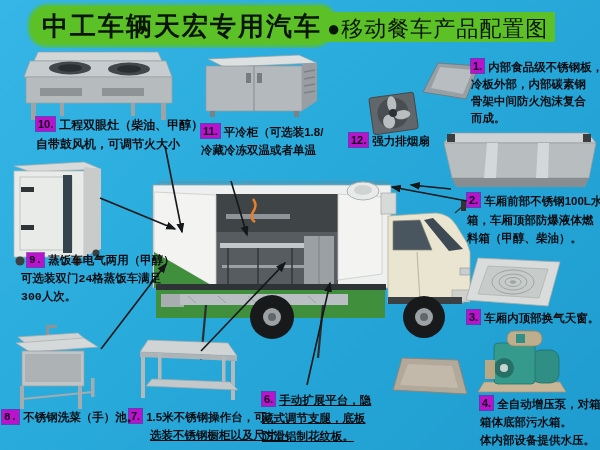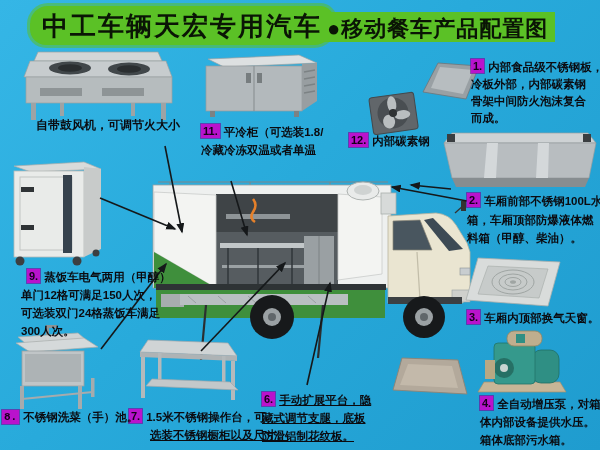--- a/index.html
+++ b/index.html
@@ -17,21 +17,21 @@
     position:absolute;left:30px;top:6px;height:32px;
     background:var(--green);border-radius:18px 14px 20px 16px;
     padding:3px 12px 4px 12px;
     font-size:26px;font-weight:700;color:#0a1505;letter-spacing:2px;
     box-shadow:0 0 0 3px rgba(91,193,38,.55);
     white-space:nowrap;
   }
   .title-right{
     position:absolute;left:322px;top:12px;height:26px;
     background:var(--green);padding:2px 7px 2px 5px;
-    font-size:22px;font-weight:700;color:#0a1505;letter-spacing:1px;
+    font-size:22px;font-weight:400;color:#0a1505;letter-spacing:1px;
     white-space:nowrap;
   }
   .ann{
     position:absolute;color:var(--ink);font-weight:700;font-size:11.5px;
     line-height:18px;white-space:nowrap;
   }
   .ann.lh17{line-height:17px;}
   .ann.lh19{line-height:19px;font-size:12px;}
   .badge{
     display:inline-block;background:var(--badge);color:#14001a;
@@ -261,53 +261,53 @@
     <div>箱，车厢顶部防爆液体燃</div>
     <div>料箱（甲醇、柴油）。</div>
   </div>
 
   <div class="ann" style="left:467px;top:309px;">
     <div><span class="badge">3.</span><span>车厢内顶部换气天窗。</span></div>
   </div>
 
   <div class="ann" style="left:480px;top:395px;">
     <div><span class="badge">4.</span><span>全自动增压泵，对箱</span></div>
+    <div>箱体底部污水箱。</div>
     <div>体内部设备提供水压。</div>
-    <div>箱体底部污水箱。</div>
   </div>
 
 
   <div class="ann" style="left:262px;top:391px;text-decoration:underline;">
     <div><span class="badge">6.</span><span>手动扩展平台，隐</span></div>
     <div>藏式调节支腿，底板</div>
     <div>防滑铝制花纹板。</div>
   </div>
 
   <div class="ann" style="left:129px;top:408px;">
     <div><span class="badge">7.</span><span>1.5米不锈钢操作台，可</span></div>
     <div style="margin-left:21px;text-decoration:underline;">选装不锈钢橱柜以及尺寸。</div>
   </div>
 
   <div class="ann" style="left:2px;top:409px;font-family:Liberation Mono, monospace;">
     <div><span class="badge">8.</span><span>不锈钢洗菜（手）池。</span></div>
   </div>
 
-  <div class="ann" style="left:21px;top:268px;">
+  <div class="ann" style="left:21px;top:252px;font-family:Liberation Mono, monospace;">
     <div style="margin-left:6px;"><span class="badge">9.</span><span>蒸饭车电气两用（甲醇）</span></div>
-    <div>单门12格可满足150人次，</div>
     <div>可选装双门24格蒸饭车满足</div>
     <div>300人次。</div>
   </div>
 
   <div class="ann lh19" style="left:36px;top:116px;">
+    <div><span class="badge">10.</span><span>工程双眼灶（柴油、甲醇）</span></div>
     <div>自带鼓风机，可调节火大小</div>
   </div>
 
   <div class="ann" style="left:201px;top:124px;line-height:17.5px;">
     <div><span class="badge">11.</span><span>平冷柜（可选装1.8/</span></div>
     <div>冷藏冷冻双温或者单温</div>
   </div>
 
   <div class="ann" style="left:349px;top:132px;">
-    <div><span class="badge">12.</span><span>内部碳素钢</span></div>
+    <div><span class="badge">12.</span><span>强力排烟扇</span></div>
   </div>
 
 </div>
 
 </body></html>

